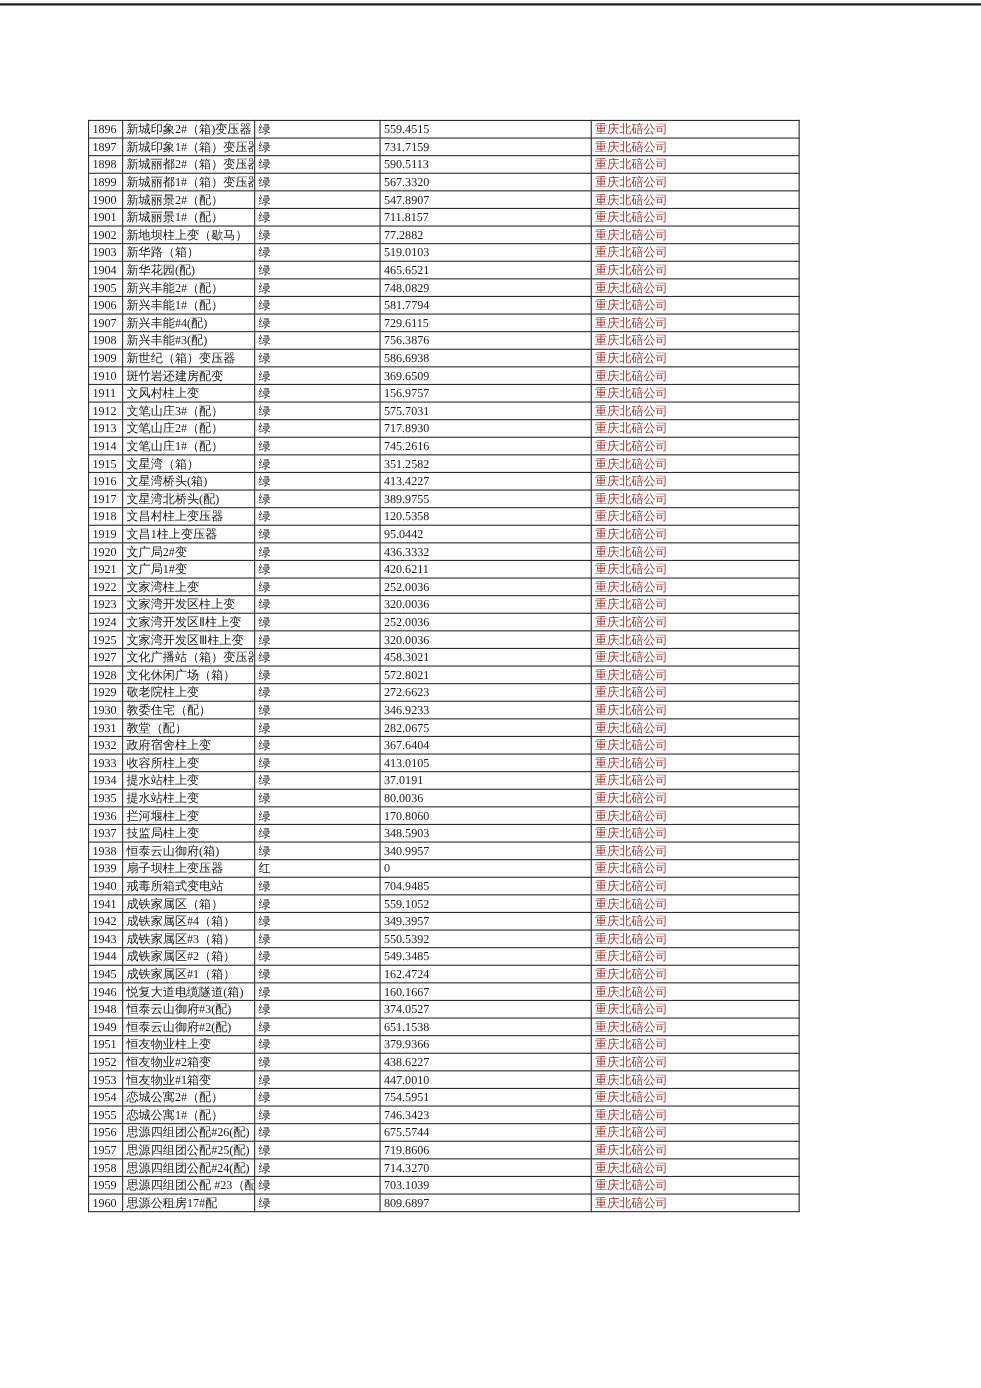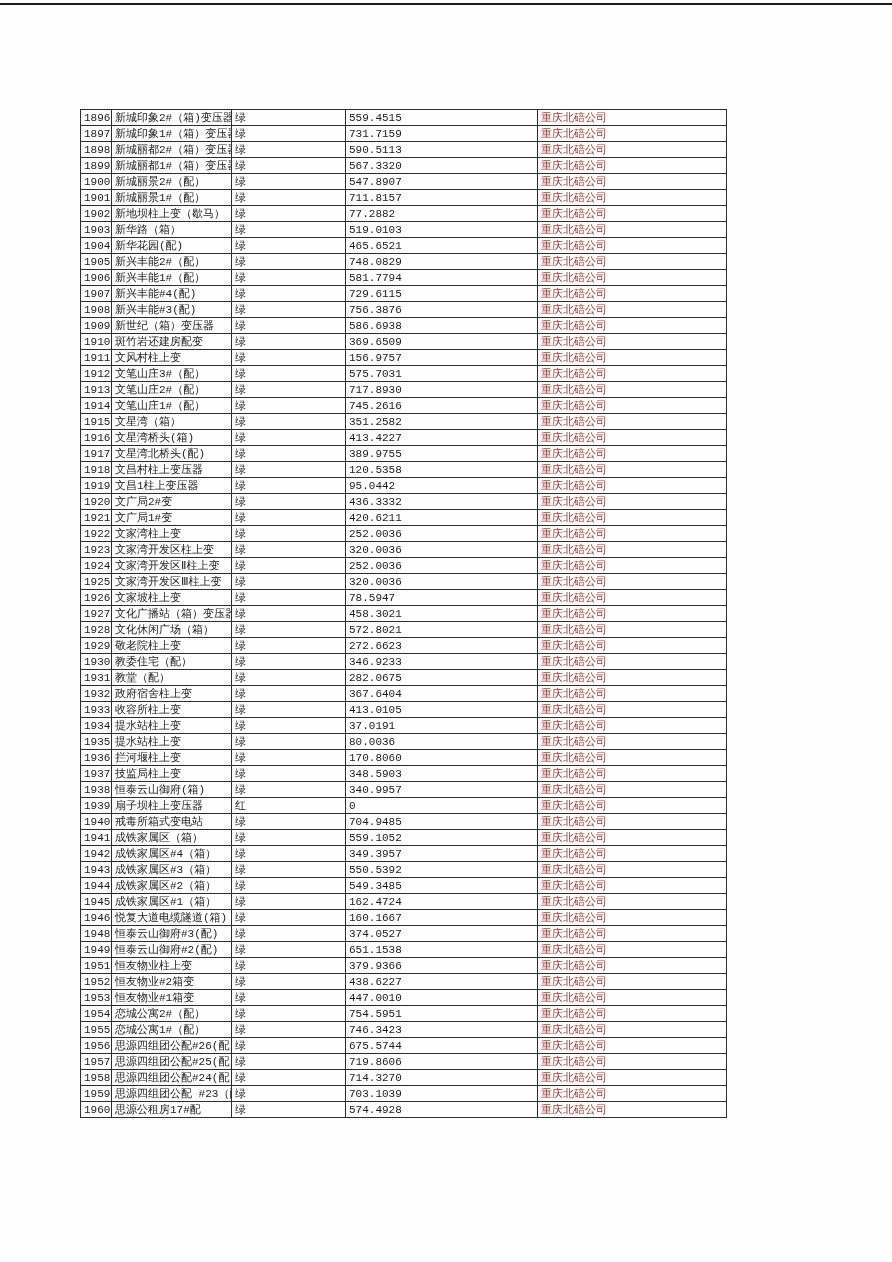--- a/index.html
+++ b/index.html
@@ -1,21 +1,21 @@
 <!DOCTYPE html>
 <html style="--company-color: #9e3a31;"><head>
 <meta charset="utf-8">
 <style>
   html, body { margin: 0; padding: 0; background: #ffffff; }
   #page {
     position: relative;
     width: 892px;
     height: 1262px;
     background: #fefefe;
-    font-family: Liberation Mono, monospace;
+    font-family: Liberation Serif, serif;
     overflow: hidden;
   }
   #top-rule {
     position: absolute;
     left: 0; top: 3px;
     width: 892px; height: 2px;
     background: #1c1c1c;
   }
   table#grid {
     position: absolute;
@@ -257,27 +257,20 @@
           <td class="c4">重庆北碚公司</td>
         </tr>
         <tr>
           <td class="c0">1925</td>
           <td class="c1">文家湾开发区Ⅲ柱上变</td>
           <td class="c2">绿</td>
           <td class="c3">320.0036</td>
           <td class="c4">重庆北碚公司</td>
         </tr>
         <tr>
-          <td class="c0">1926</td>
-          <td class="c1">文家坡柱上变</td>
-          <td class="c2">绿</td>
-          <td class="c3">78.5947</td>
-          <td class="c4">重庆北碚公司</td>
-        </tr>
-        <tr>
           <td class="c0">1927</td>
           <td class="c1">文化广播站（箱）变压器</td>
           <td class="c2">绿</td>
           <td class="c3">458.3021</td>
           <td class="c4">重庆北碚公司</td>
         </tr>
         <tr>
           <td class="c0">1928</td>
           <td class="c1">文化休闲广场（箱）</td>
           <td class="c2">绿</td>
@@ -484,18 +477,18 @@
           <td class="c0">1959</td>
           <td class="c1">思源四组团公配 #23（配</td>
           <td class="c2">绿</td>
           <td class="c3">703.1039</td>
           <td class="c4">重庆北碚公司</td>
         </tr>
         <tr>
           <td class="c0">1960</td>
           <td class="c1">思源公租房17#配</td>
           <td class="c2">绿</td>
-          <td class="c3">574.4928</td>
+          <td class="c3">809.6897</td>
           <td class="c4">重庆北碚公司</td>
         </tr>
       </tbody>
   </table>
 </div>
 
 </body></html>

